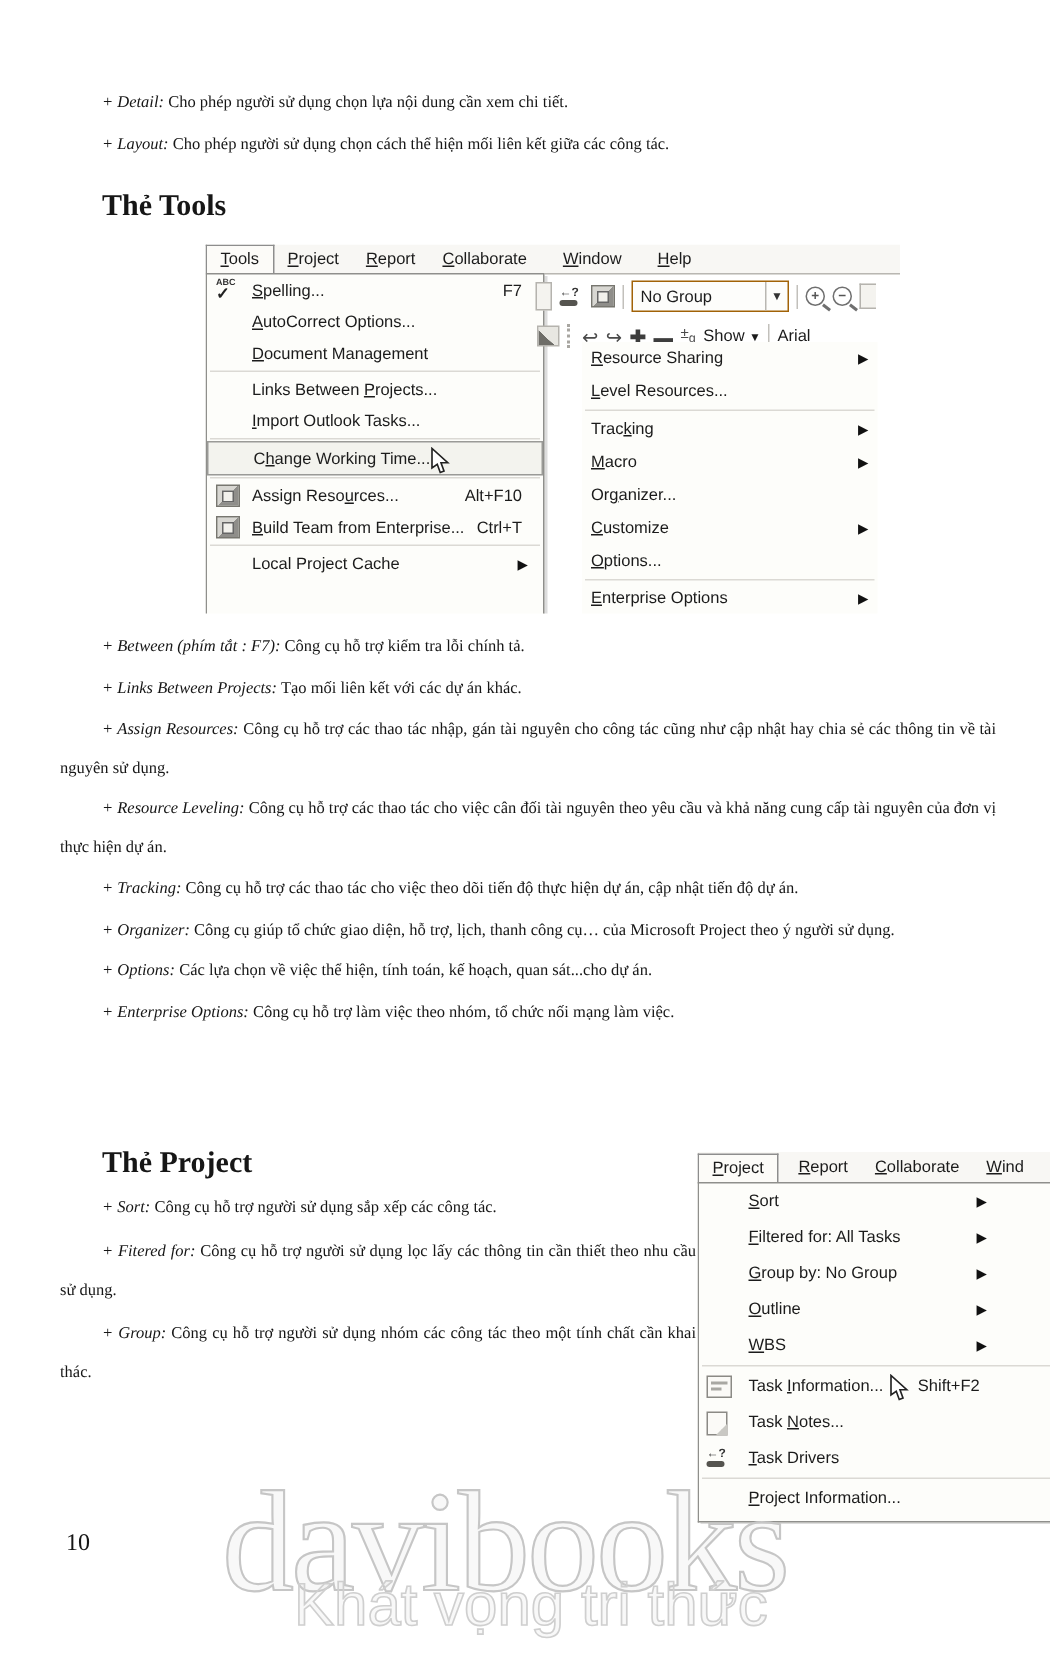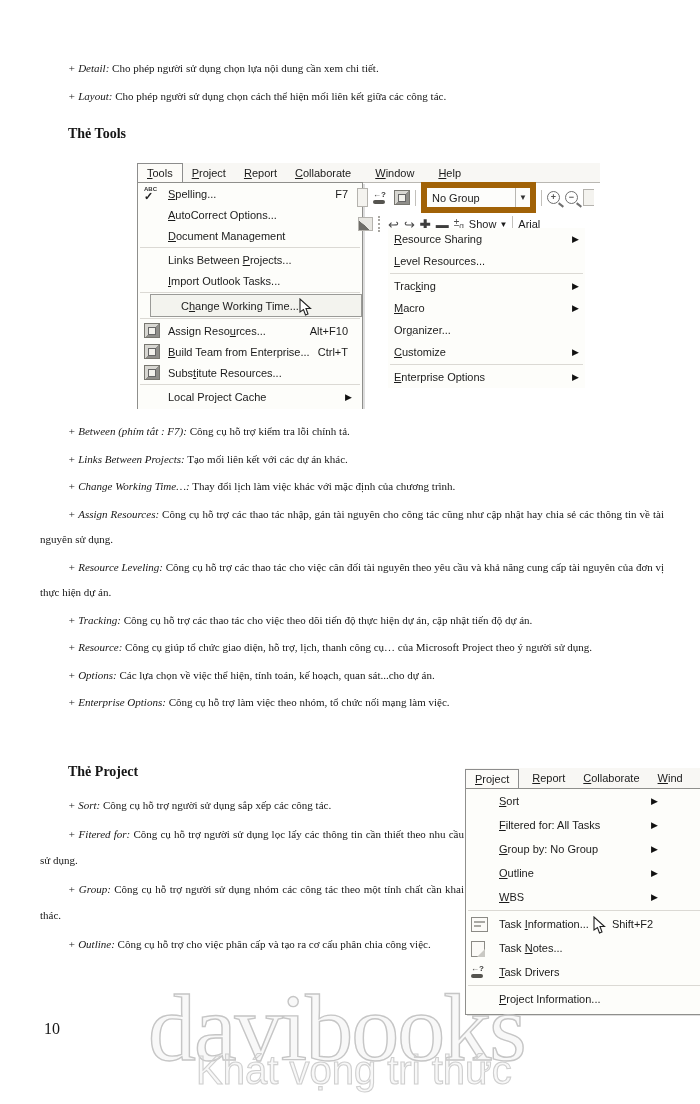--- a/index.html
+++ b/index.html
@@ -1,21 +1,21 @@
 <!DOCTYPE html>
 <html><head>
 <meta charset="utf-8">
 <style>
   html,body{margin:0;padding:0;background:#e9e9e9;}
   #page{position:relative;width:700px;height:1104px;background:#ffffff;overflow:hidden;
         font-family:"Liberation Serif",serif;color:#161616;}
   
   .para{ text-align:justify; text-indent:28px; font-size:11px; line-height:25.5px; margin:0 0 2px 0;}
   .term{font-style:italic;}
-  .h-section{position:absolute;left:68px;font-weight:bold;font-size:14px;}
+  .h-section{position:absolute;left:68px;font-weight:bold;font-size:20px;}
   #intro{position:absolute;left:40px;top:56px;width:624px;}
   #tools-paras{position:absolute;left:40px;top:419px;width:624px;}
   #project-paras{position:absolute;left:40px;top:792px;width:424px;}
   #project-paras .para{line-height:26.5px;}
   #page-number{position:absolute;left:44px;top:1020px;font-size:16px;}
   
   .wm{position:absolute;pointer-events:none;z-index:9;color:rgba(205,205,205,0.15);
       -webkit-text-stroke:1.4px #c6c6c6;white-space:nowrap;}
   #wm-brand{left:148px;top:972px;font-size:96px;font-family:"Liberation Serif",serif;letter-spacing:-2px;}
   #wm-tag{left:196px;top:1048px;font-size:40px;font-family:"Liberation Sans",sans-serif;
@@ -25,21 +25,21 @@
   .menubar{position:absolute;display:flex;align-items:center;background:#f8f7f4;border-bottom:1px solid #b9b7b2;}
   .mb-item{padding:3px 9px;white-space:nowrap;}
   .mb-item.pressed{border:1px solid #8d8d8d;border-bottom:none;background:#fcfbf8;}
   .dropdown{position:absolute;background:#fdfdfa;border:1px solid #8f8f8c;
             box-shadow:2px 2px 0 rgba(120,120,120,0.25);}
   .mi{position:relative;display:flex;align-items:center;white-space:nowrap;}
   .mi .lbl{flex:0 0 auto;}
   .mi .sc{margin-left:auto;padding-right:14px;text-align:center;}
   .mi .arrow{position:absolute;font-size:9px;color:#111;}
   .msep{height:0;border-top:1px solid #dbd9d4;margin:1px 2px;}
-  .hl{background:#f3f3ee;border:1px solid #9a9a97;margin-left:12px;}
+  .hl{background:#f3f3ee;border:1px solid #9a9a97;}
   u{text-underline-offset:1px;}
   
   #tools-dd{left:0px;top:19px;width:224px;height:227px;}
   #tools-dd .mi{height:21px;padding-left:30px;}
   #tools-dd .mi .arrow{right:10px;}
   #tools-dd .gutter-ico{position:absolute;left:6px;top:3px;}
   
   #tools-col2{position:absolute;left:251px;top:65px;width:197px;background:#fdfdfa;z-index:5;}
   #tools-col2 .mi{height:22px;padding-left:6px;}
   #tools-col2 .mi .arrow{right:6px;}
@@ -49,21 +49,21 @@
   #proj-dd .mi .arrow{left:185px;}
   #proj-dd .gutter-ico{position:absolute;left:5px;top:5px;}
   #proj-dd .sc{margin-left:6px;padding-right:0;}
   
   .tbrow{position:absolute;display:flex;align-items:center;gap:5px;z-index:1;}
   .tbtn{display:inline-block;border:1px solid #b5b3ae;background:#f4f3ef;}
   .vsep{width:1px;height:16px;background:#c2c0bb;}
   .dotgrip{width:3px;height:16px;border-left:2px dotted #a8a6a1;}
   .garrow{font-size:13px;color:#4a4a4a;line-height:1;}
   .plusminus{font-weight:bold;font-size:13px;color:#3d3d3d;line-height:1;}
-  .combo{display:flex;align-items:center;width:98px;height:19px;border:6px solid #a16207;background:#fdfdfb;padding-left:5px;}
+  .combo{display:flex;align-items:center;width:98px;height:19px;border:1px solid #a16207;background:#fdfdfb;padding-left:5px;}
   .combo .cb-arrow{margin-left:auto;border-left:1px solid #b9b7b2;align-self:stretch;display:flex;align-items:center;padding:0 3px;font-size:8px;color:#333;}
   .mag{position:relative;display:inline-block;width:11px;height:11px;border:1.6px solid #6f6f6f;border-radius:50%;
        font:bold 9px/10px "Liberation Sans",sans-serif;text-align:center;color:#555;}
   .mag::after{content:"";position:absolute;width:6px;height:2px;background:#6f6f6f;right:-5px;bottom:-3px;transform:rotate(38deg);}
   .showbtn{display:flex;align-items:center;gap:3px;}
   .showbtn .cb-arrow{font-size:8px;}
   
   .ic{display:inline-block;position:relative;}
   .ic-spell{width:17px;height:15px;font:bold 6px/6px "Liberation Sans",sans-serif;color:#333;text-align:left;}
   .ic-spell::before{content:"ABC";display:block;}
@@ -156,20 +156,23 @@
           <span class="lbl"><u>M</u>acro</span>
           <span class="arrow">▶</span>
         </div>
       <div class="mi">
           <span class="lbl">Or<u>g</u>anizer...</span>
         </div>
       <div class="mi">
           <span class="lbl"><u>C</u>ustomize</span>
           <span class="arrow">▶</span>
         </div>
+      <div class="mi">
+          <span class="lbl"><u>O</u>ptions...</span>
+        </div>
       <div class="msep"></div>
       <div class="mi">
           <span class="lbl"><u>E</u>nterprise Options</span>
           <span class="arrow">▶</span>
         </div>
     </div>
 
     <div id="tools-dd" class="dropdown">
       <div class="mi">
           <span class="gutter-ico ic ic-spell"></span>
@@ -200,51 +203,45 @@
       <div class="mi">
           <span class="gutter-ico ic ic-res"></span>
           <span class="lbl">Assign Reso<u>u</u>rces...</span>
           <span class="sc">Alt+F10</span>
         </div>
       <div class="mi">
           <span class="gutter-ico ic ic-res"></span>
           <span class="lbl"><u>B</u>uild Team from Enterprise...</span>
           <span class="sc">Ctrl+T</span>
         </div>
-      <div class="mi">
-          <span class="gutter-ico ic ic-res"></span>
-          <span class="lbl">Subs<u>t</u>itute Resources...</span>
-        </div>
       <div class="msep"></div>
       <div class="mi">
           <span class="lbl">Local Project Cache</span>
           <span class="arrow">▶</span>
         </div>
     </div>
   </div>
 
   <div id="tools-paras">
     <p class="para"><span class="term">+ Between (phím tắt : F7):</span> <span>Công cụ hỗ trợ kiểm tra lỗi chính tả.</span></p>
     <p class="para"><span class="term">+ Links Between Projects:</span> <span>Tạo mối liên kết với các dự án khác.</span></p>
-    <p class="para"><span class="term">+ Change Working Time…:</span> <span>Thay đổi lịch làm việc khác với mặc định của chương trình.</span></p>
     <p class="para"><span class="term">+ Assign Resources:</span> <span>Công cụ hỗ trợ các thao tác nhập, gán tài nguyên cho công tác cũng như cập nhật hay chia sẻ các thông tin về tài nguyên sử dụng.</span></p>
     <p class="para"><span class="term">+ Resource Leveling:</span> <span>Công cụ hỗ trợ các thao tác cho việc cân đối tài nguyên theo yêu cầu và khả năng cung cấp tài nguyên của đơn vị thực hiện dự án.</span></p>
     <p class="para"><span class="term">+ Tracking:</span> <span>Công cụ hỗ trợ các thao tác cho việc theo dõi tiến độ thực hiện dự án, cập nhật tiến độ dự án.</span></p>
-    <p class="para"><span class="term">+ Resource:</span> <span>Công cụ giúp tổ chức giao diện, hỗ trợ, lịch, thanh công cụ… của Microsoft Project theo ý người sử dụng.</span></p>
+    <p class="para"><span class="term">+ Organizer:</span> <span>Công cụ giúp tổ chức giao diện, hỗ trợ, lịch, thanh công cụ… của Microsoft Project theo ý người sử dụng.</span></p>
     <p class="para"><span class="term">+ Options:</span> <span>Các lựa chọn về việc thể hiện, tính toán, kế hoạch, quan sát...cho dự án.</span></p>
     <p class="para"><span class="term">+ Enterprise Options:</span> <span>Công cụ hỗ trợ làm việc theo nhóm, tổ chức nối mạng làm việc.</span></p>
   </div>
 
   <div class="h-section" style="top:764px;">Thẻ Project</div>
 
   <div id="project-paras">
     <p class="para"><span class="term">+ Sort:</span> <span>Công cụ hỗ trợ người sử dụng sắp xếp các công tác.</span></p>
     <p class="para"><span class="term">+ Fitered for:</span> <span>Công cụ hỗ trợ người sử dụng lọc lấy các thông tin cần thiết theo nhu cầu sử dụng.</span></p>
     <p class="para"><span class="term">+ Group:</span> <span>Công cụ hỗ trợ người sử dụng nhóm các công tác theo một tính chất cần khai thác.</span></p>
-    <p class="para"><span class="term">+ Outline:</span> <span>Công cụ hỗ trợ cho việc phân cấp và tạo ra cơ cấu phân chia công việc.</span></p>
   </div>
 
   <div id="proj-shot" class="shot">
     <div class="menubar">
       <span class="mb-item pressed"><u>P</u>roject</span>
       <span class="mb-item" style="margin-left:4px"><u>R</u>eport</span>
       <span class="mb-item"><u>C</u>ollaborate</span>
       <span class="mb-item"><u>W</u>ind</span>
     </div>
     <div id="proj-dd" class="dropdown">

